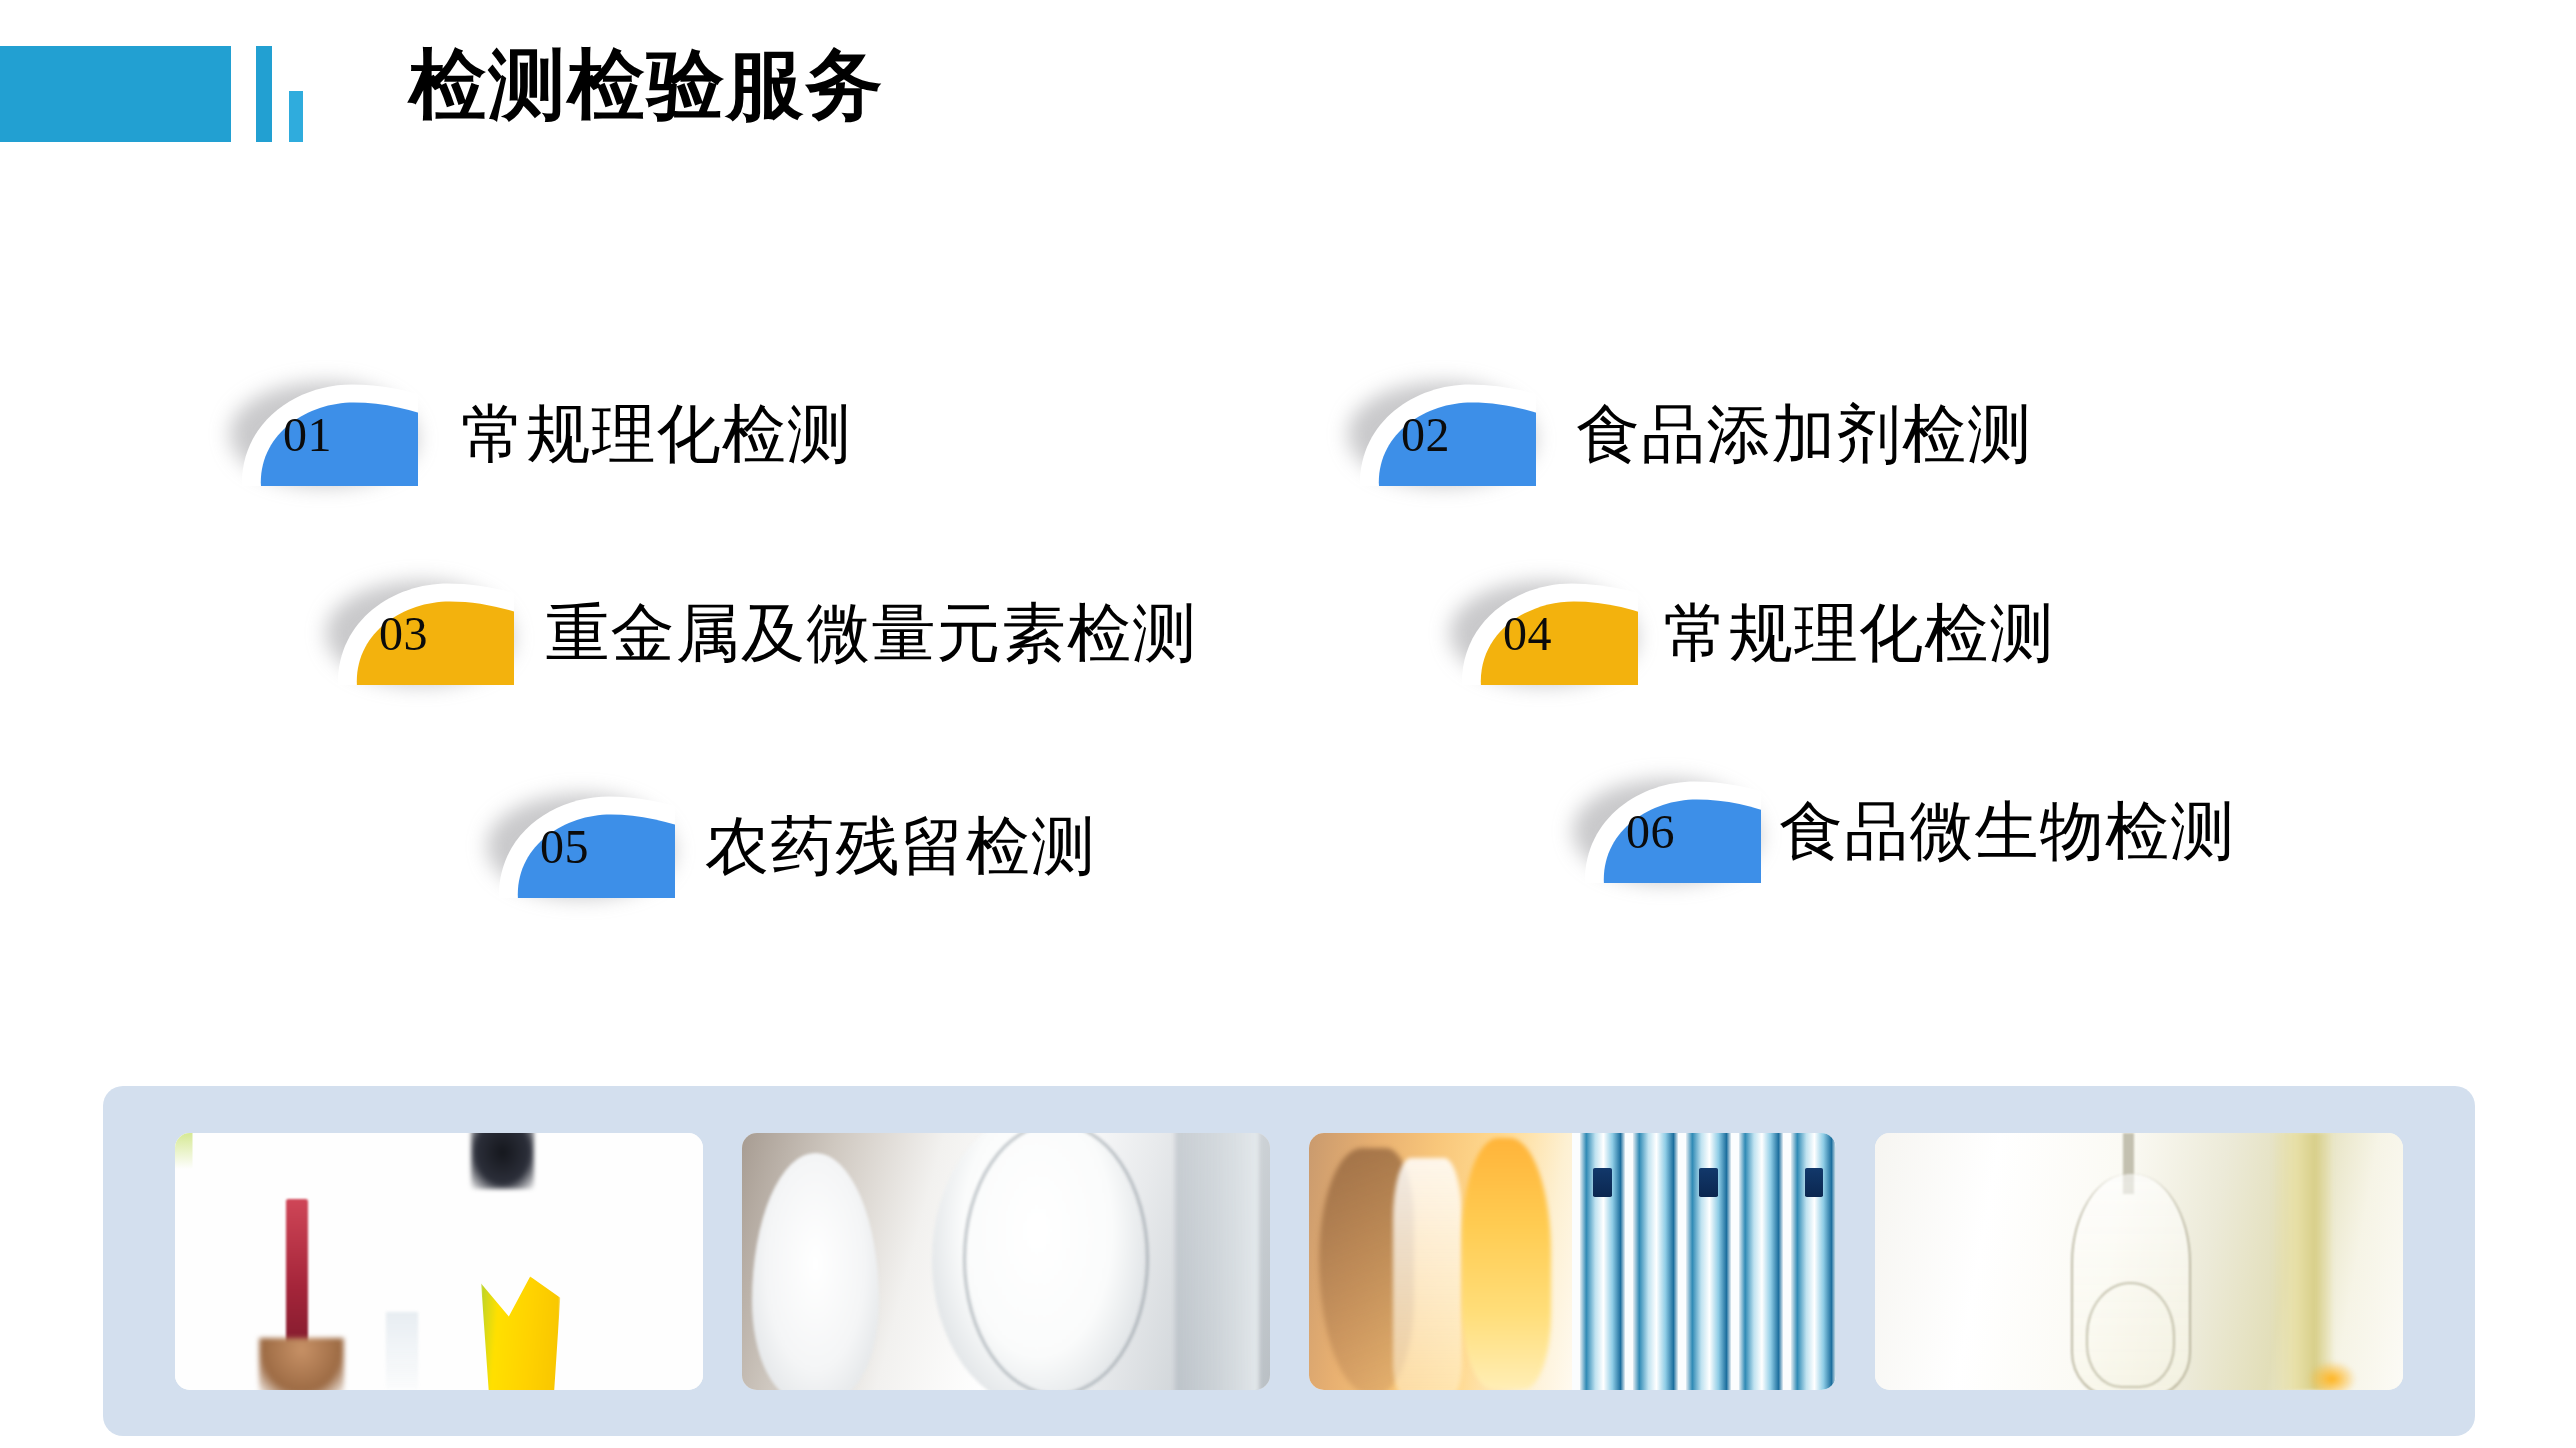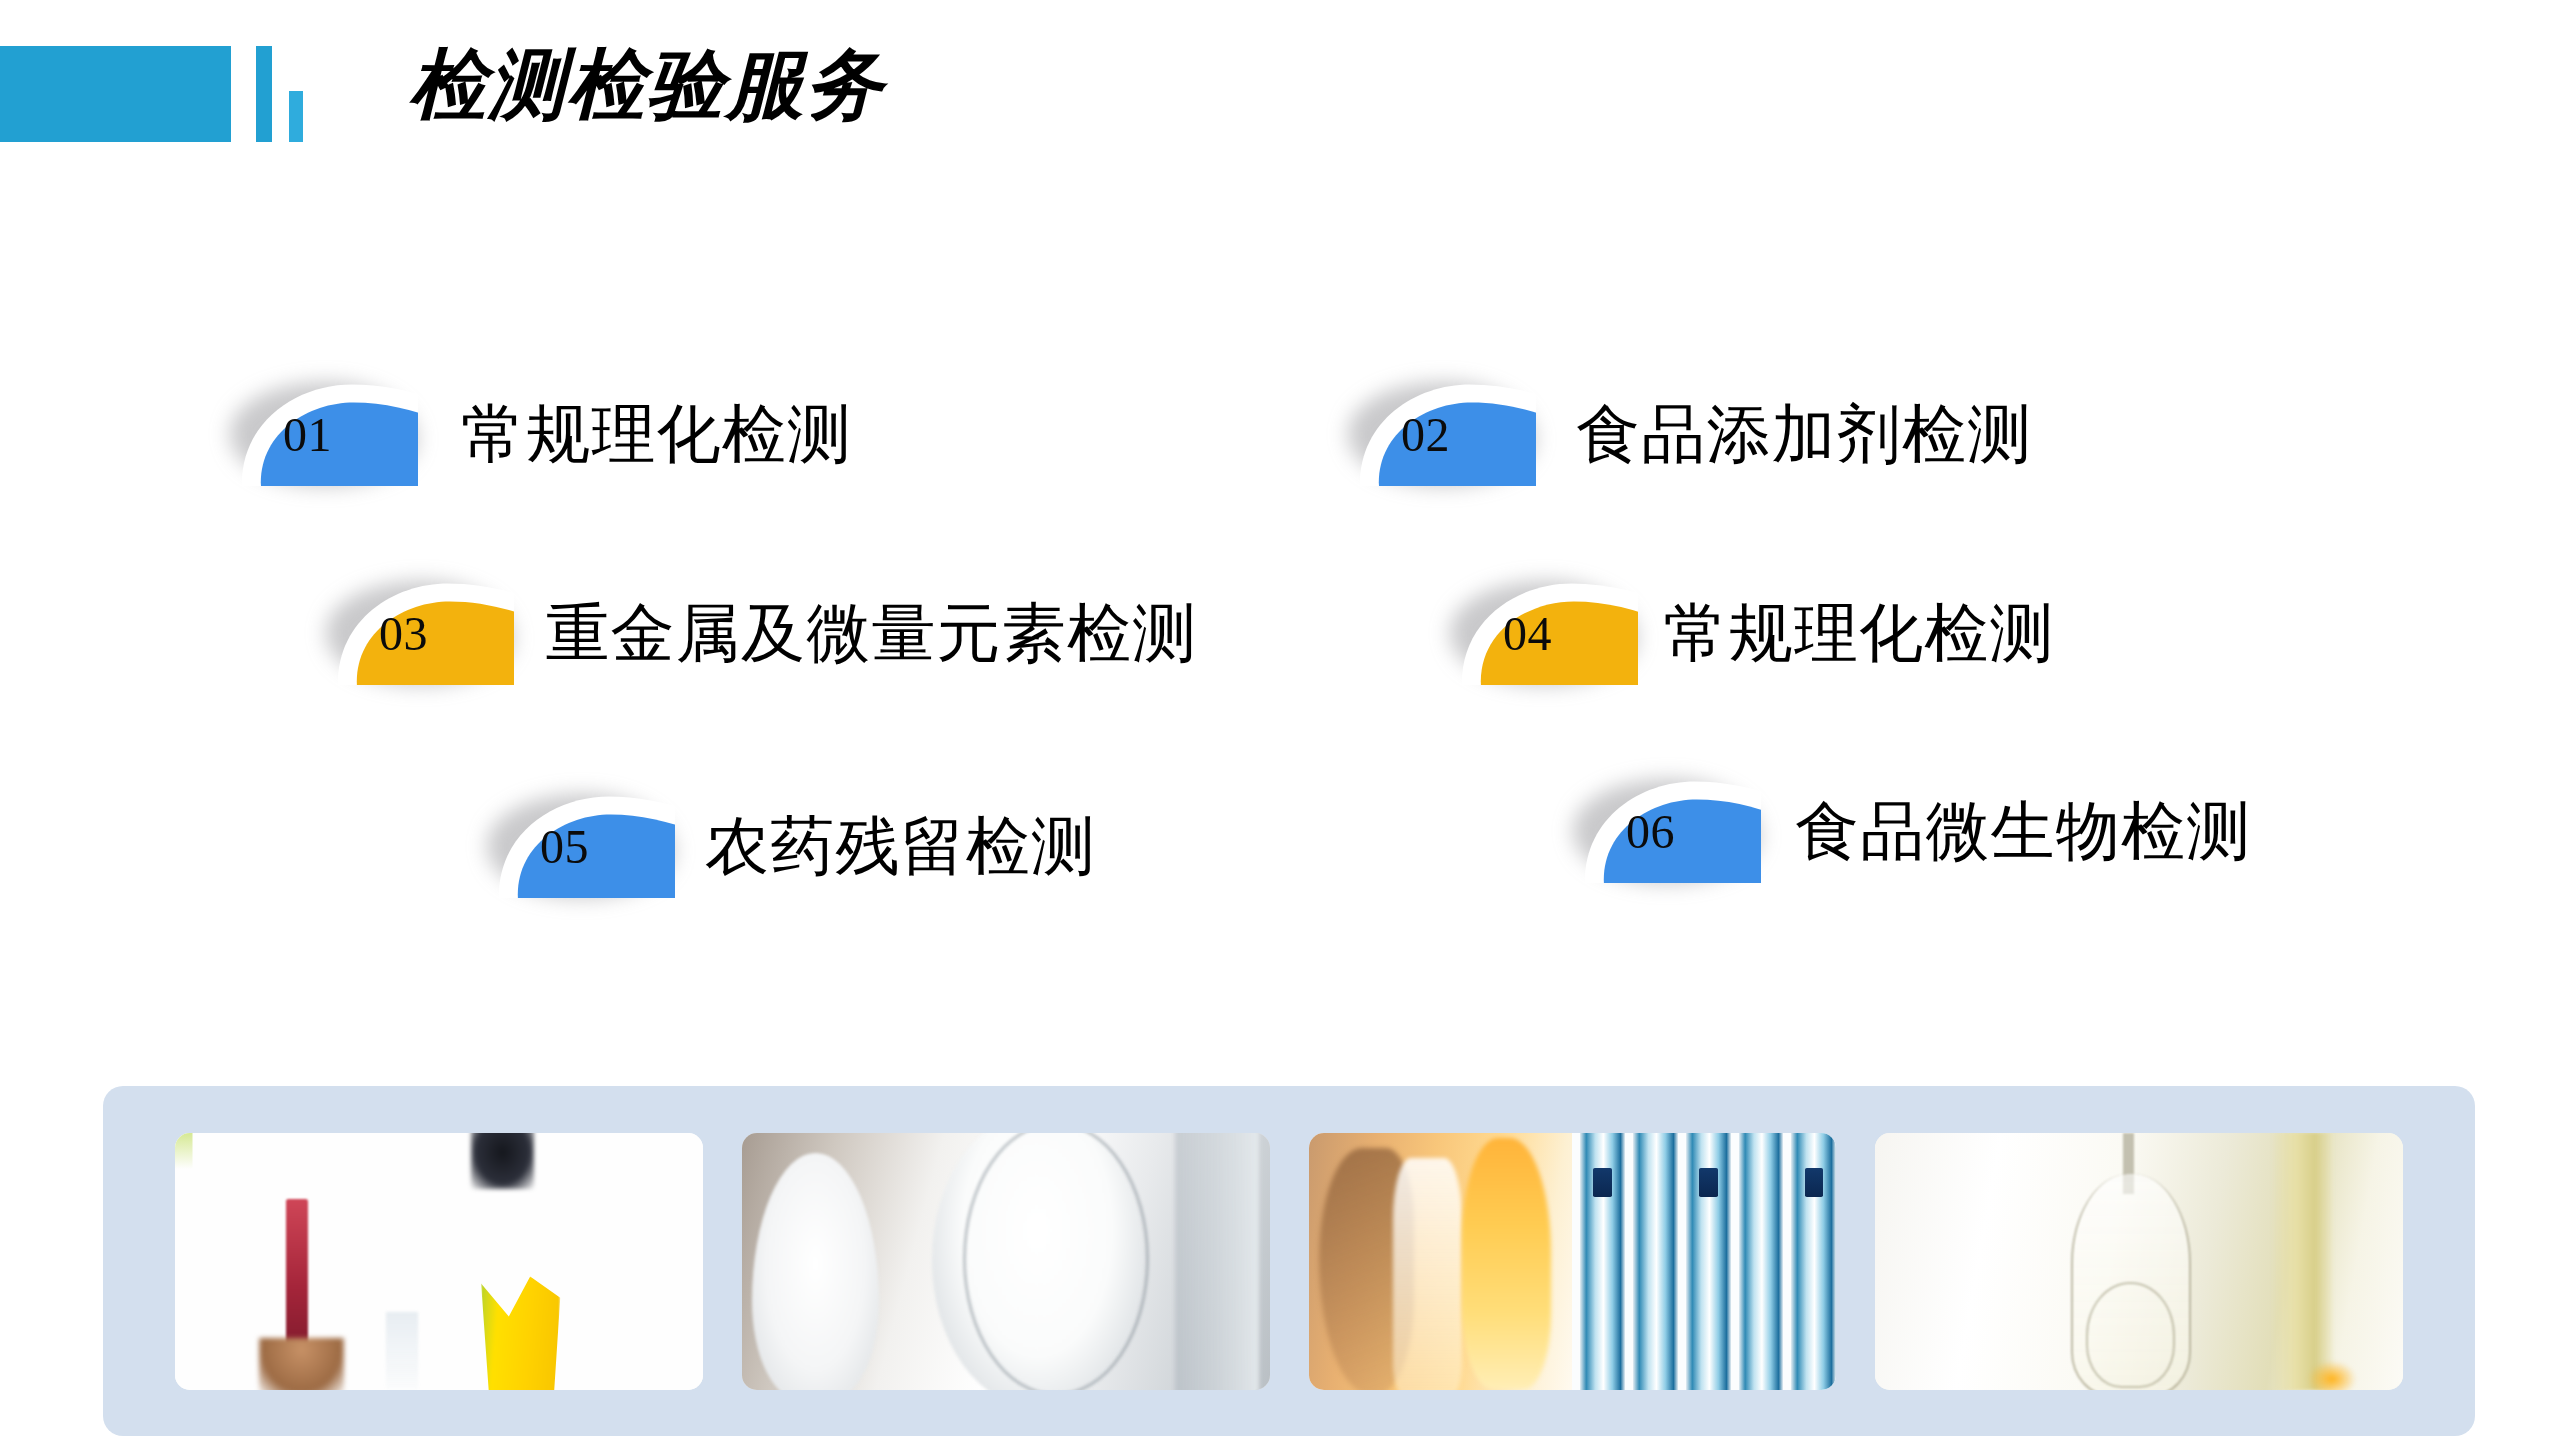--- a/index.html
+++ b/index.html
@@ -15,21 +15,20 @@
     font-family: "Liberation Sans", "DejaVu Sans", sans-serif;
   }
 
   
   .header {
     position: absolute;
     left: 0;
     top: 0;
     width: 100%;
     height: 169px;
-    font-style: italic;
   }
   .hdr-block {
     position: absolute;
     left: 0;
     top: 46px;
     width: 231px;
     height: 96px;
     background: #22a0d2;
   }
   .hdr-bar-tall {
@@ -140,21 +139,21 @@
   #item-3 { left: 318px;  top: 199px; }
   #item-4 { left: 1442px; top: 199px; }
   #item-5 { left: 479px;  top: 412px; }
   #item-6 { left: 1565px; top: 397px; }
 
   #item-1 .item-label { margin-left: 35px; }
   #item-2 .item-label { margin-left: 32px; }
   #item-3 .item-label { margin-left: 23.4px; }
   #item-4 .item-label { margin-left: 17.5px; }
   #item-5 .item-label { margin-left: 22px; }
-  #item-6 .item-label { margin-left: 26px; }
+  #item-6 .item-label { margin-left: 10px; }
 
   
   .gallery {
     position: absolute;
     left: 103px;
     top: 1086px;
     width: 2372px;
     height: 350px;
     background: #d3dfee;
     border-radius: 20px;

